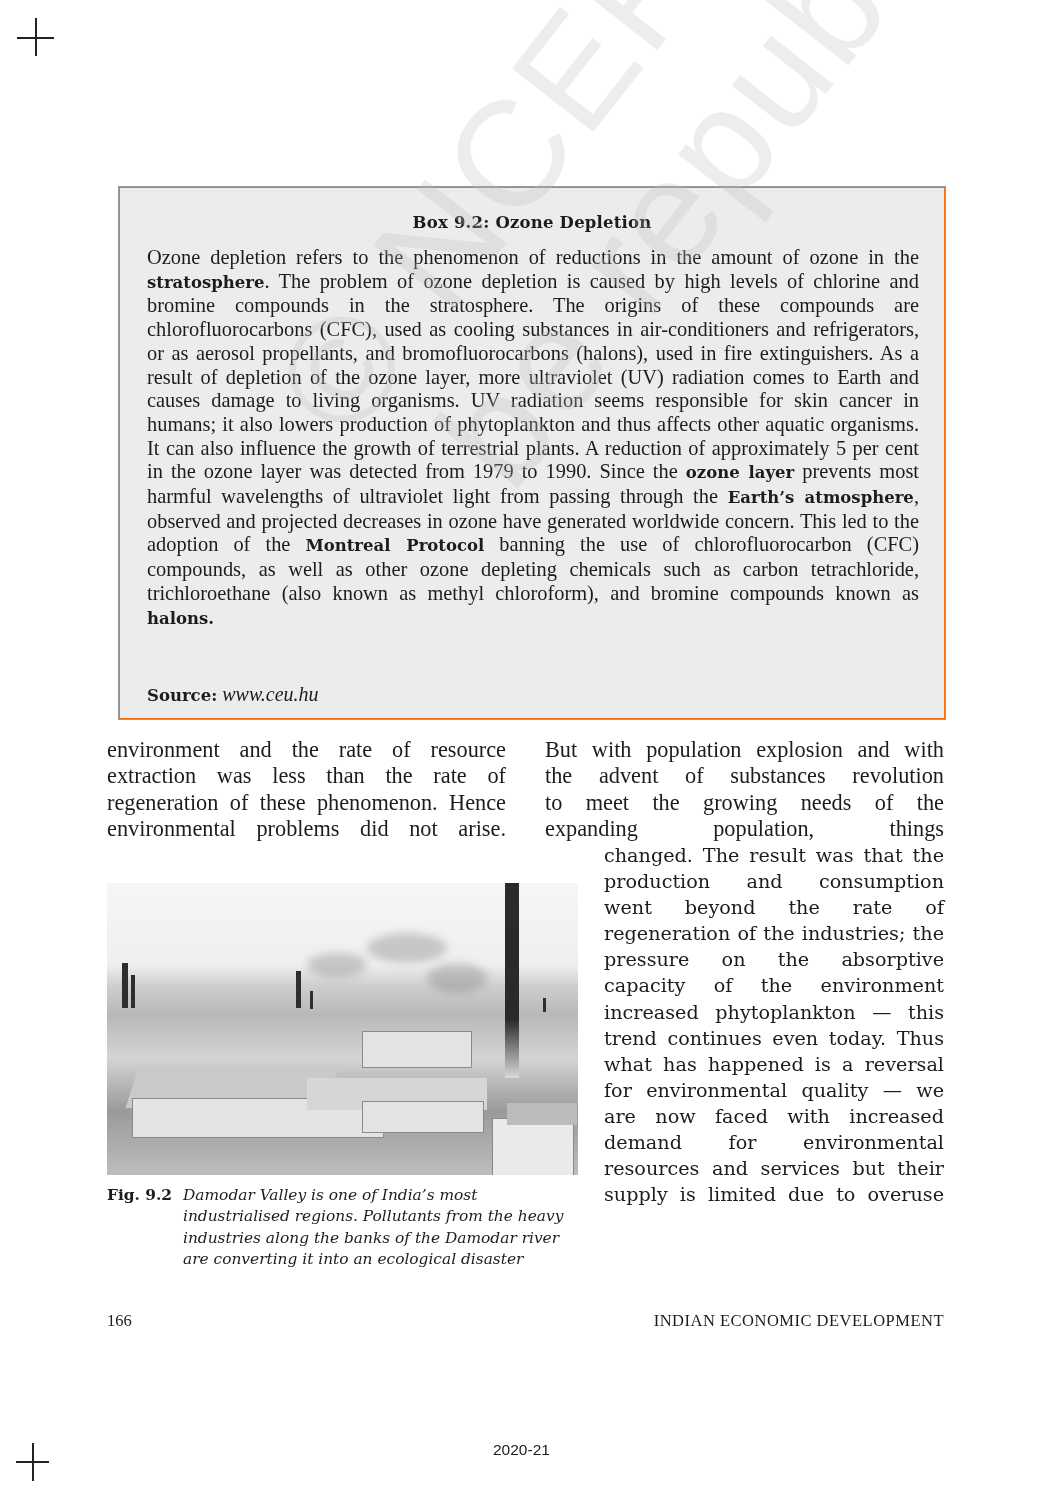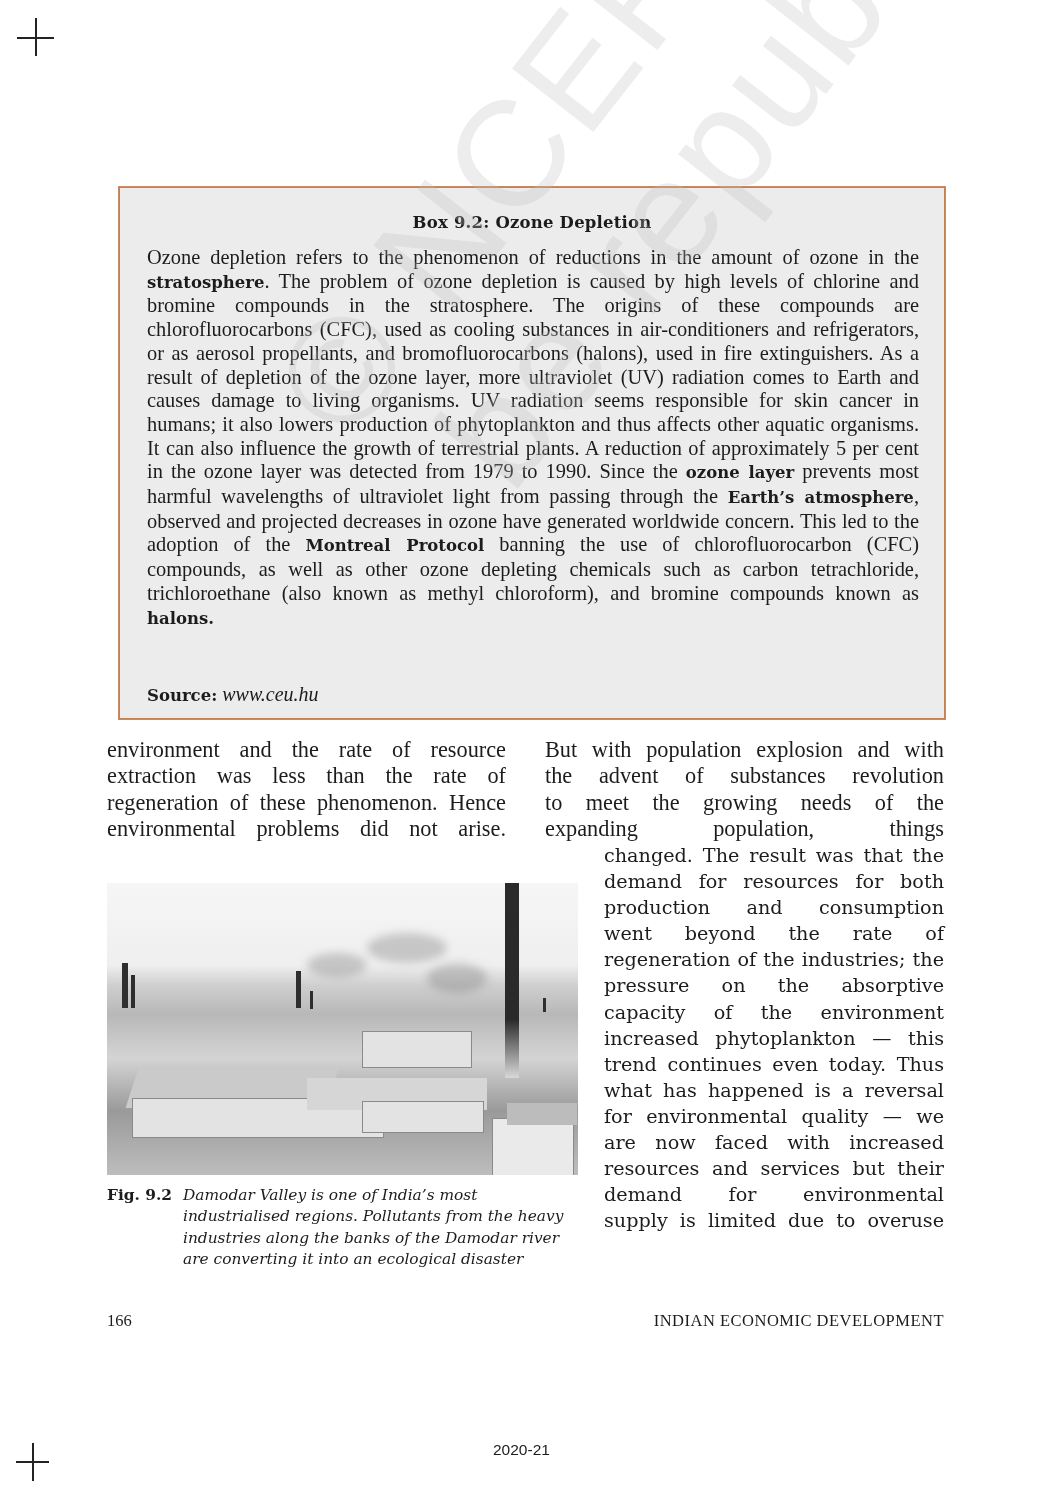--- a/index.html
+++ b/index.html
@@ -110,33 +110,32 @@
 
 <div class="col-right-top">
   <span class="jline">But with population explosion and with</span>
   <span class="jline">the advent of substances revolution</span>
   <span class="jline">to meet the growing needs of the</span>
   <span class="jline">expanding population, things</span>
 </div>
 
 <div class="col-right-bottom" id="right-bottom">
     <span class="jline">changed. The result was that the</span>
-    <span class="jline">demand for resources for both</span>
     <span class="jline">production and consumption</span>
     <span class="jline">went beyond the rate of</span>
     <span class="jline">regeneration of the industries; the</span>
     <span class="jline">pressure on the absorptive</span>
     <span class="jline">capacity of the environment</span>
     <span class="jline">increased phytoplankton — this</span>
     <span class="jline">trend continues even today. Thus</span>
     <span class="jline">what has happened is a reversal</span>
     <span class="jline">for environmental quality — we</span>
     <span class="jline">are now faced with increased</span>
+    <span class="jline">demand for environmental</span>
     <span class="jline">resources and services but their</span>
-    <span class="jline">demand for environmental</span>
     <span class="jline">supply is limited due to overuse</span>
   </div>
 
 <div class="photo">
   <div class="stack" style="left:15px;top:80px;width:6px;height:45px;"></div>
   <div class="stack" style="left:24px;top:92px;width:4px;height:33px;"></div>
   <div class="stack" style="left:189px;top:88px;width:5px;height:37px;"></div>
   <div class="stack" style="left:203px;top:108px;width:3px;height:18px;"></div>
   <div class="stack" style="left:436px;top:115px;width:3px;height:14px;"></div>
   <div class="stack" style="left:398px;top:0px;width:14px;height:195px;background:linear-gradient(#2a2a2a 70%, #d8d8d8 100%);"></div>

